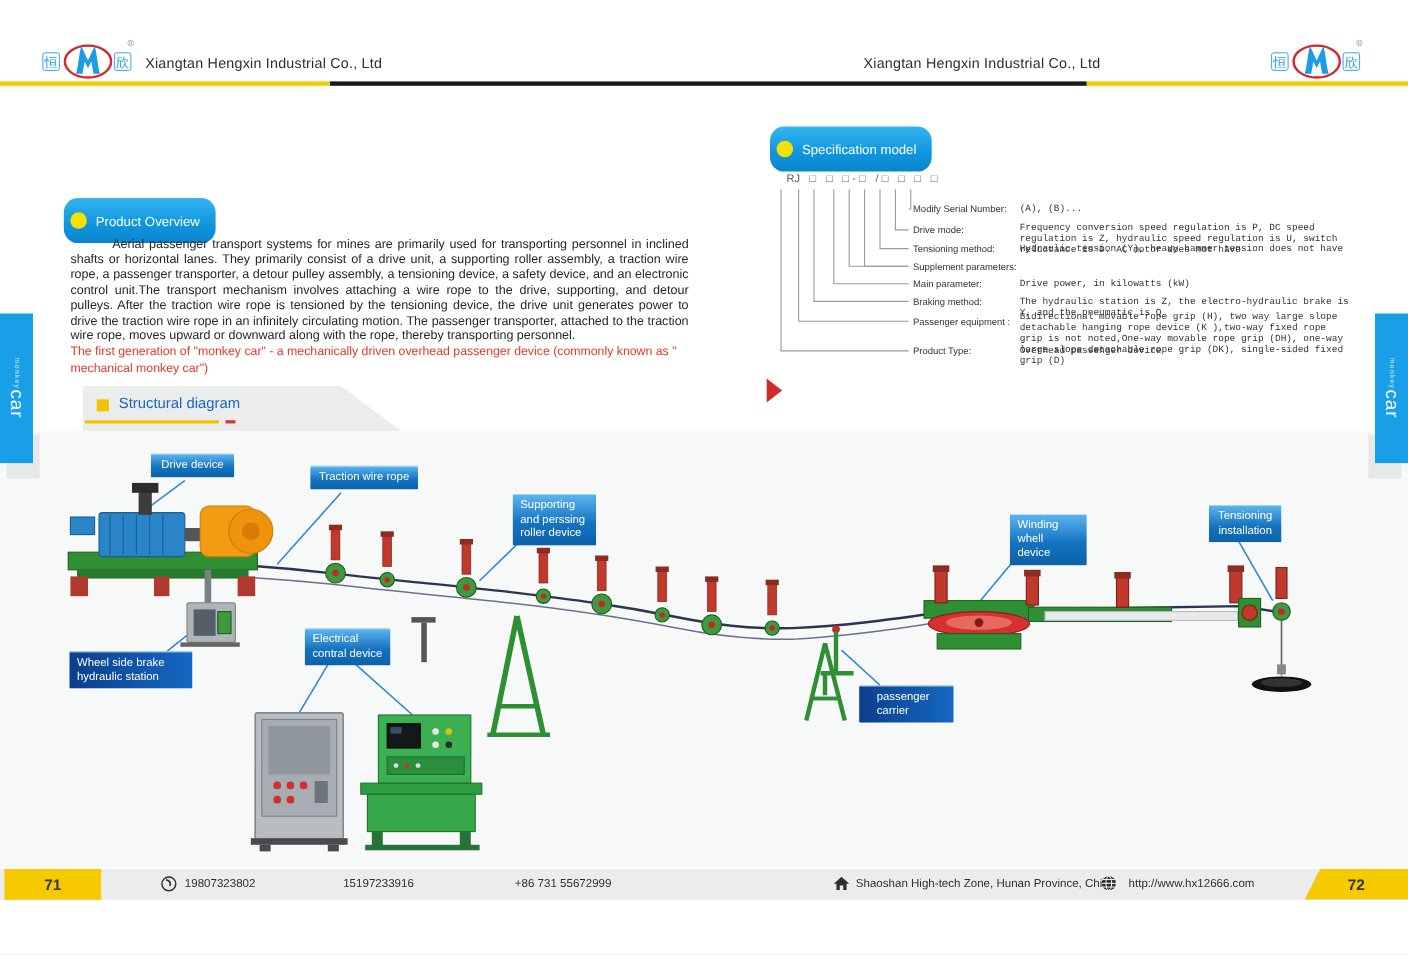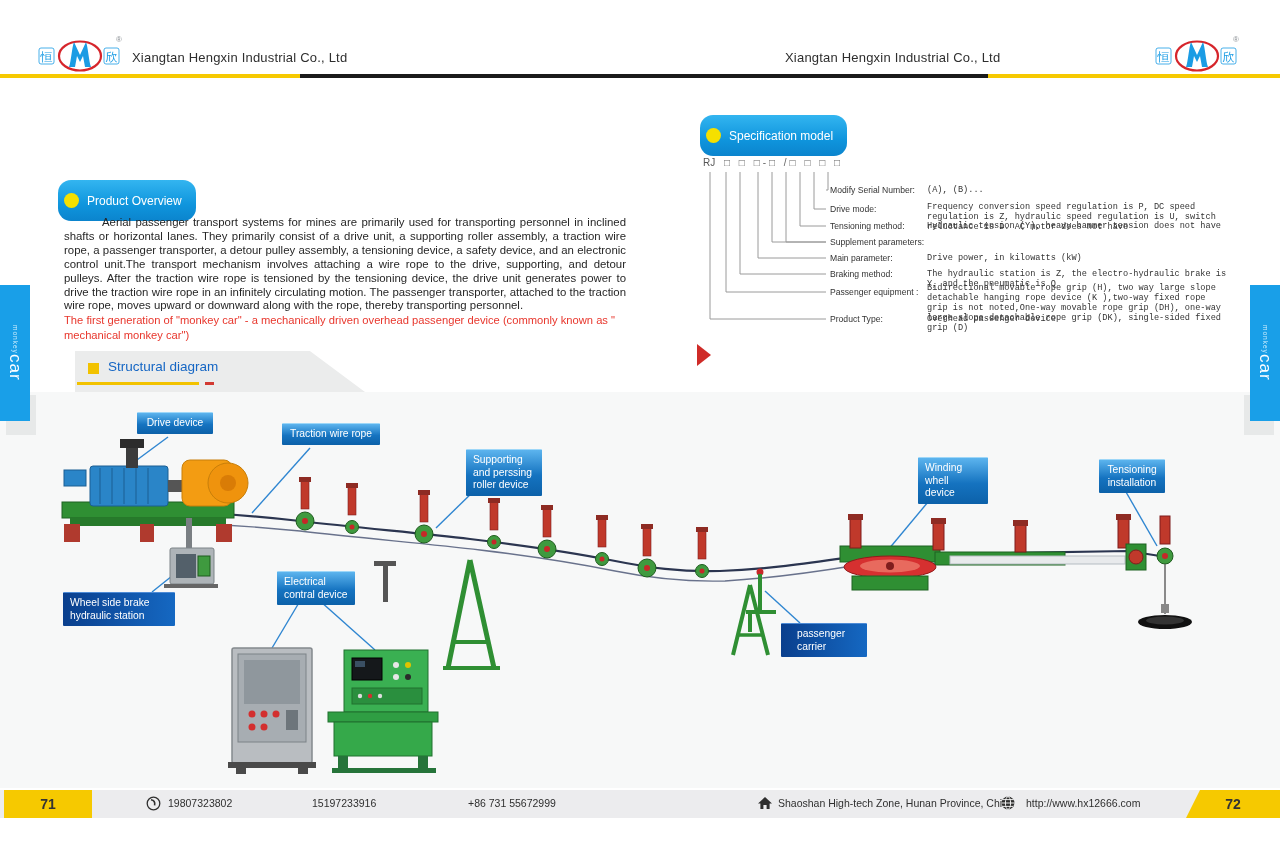--- a/index.html
+++ b/index.html
@@ -40,21 +40,21 @@
 
   
   .side-tab{position:absolute;top:285px;width:30px;height:136px;background:#199fe8;
             display:flex;align-items:center;justify-content:center;}
   .side-tab .vtext{writing-mode:vertical-rl;color:#fff;display:flex;align-items:center;}
   .side-tab .vsmall{font-size:6.5px;color:#cfeefd;letter-spacing:1px;}
   .side-tab .vbig{font-size:17px;letter-spacing:1px;}
   .tab-shadow{position:absolute;width:30px;height:40px;background:#e7e9e9;}
 
   
-  .model-code{position:absolute;top:157px;font-size:10px;color:#555;}
+  .model-code{position:absolute;top:157px;font-size:10px;color:#555;margin-left:12px;}
   .spec-row-label{position:absolute;left:830px;width:97px;font-size:8.6px;color:#333;white-space:nowrap;}
   .spec-row-value{position:absolute;left:927px;width:302px;font-size:8.6px;line-height:10px;color:#333;font-family:Liberation Mono, monospace;}
 
   
   .example-box{position:absolute;left:708px;top:337px;width:514px;height:38px;background:#4c5a87;
                color:#f2f4fb;font-size:10.3px;line-height:14px;padding:4px 10px;box-sizing:border-box;}
   .example-arrow{position:absolute;left:697px;top:344px;width:0;height:0;
                  border-left:14px solid #cf2b28;border-top:11px solid transparent;border-bottom:11px solid transparent;}
 
   
@@ -350,21 +350,21 @@
       <rect x="334" y="722" width="98" height="34" fill="#35a94a" stroke="#20702f"></rect>
       <rect x="338" y="756" width="10" height="14" fill="#26743a"></rect>
         <rect x="418" y="756" width="10" height="14" fill="#26743a"></rect>
       <rect x="332" y="768" width="104" height="5" fill="#26743a"></rect>
     </g>
   </svg>
 
   <div class="callout" style="left:137px;top:412px;width:76px;text-align:center">Drive device</div>
   <div class="callout" style="left:282px;top:423px;width:98px;text-align:center">Traction wire rope</div>
   <div class="callout" style="left:466px;top:449px;width:76px">Supporting and perssing roller device</div>
-  <div class="callout" style="left:918px;top:457px;width:70px">Winding whell device</div>
+  <div class="callout" style="left:918px;top:467px;width:70px">Winding whell device</div>
   <div class="callout" style="left:1099px;top:459px;width:66px;text-align:center">Tensioning installation</div>
   <div class="callout dark" style="left:63px;top:592px;width:112px">Wheel side brake hydraulic station</div>
   <div class="callout" style="left:277px;top:571px;width:78px">Electrical contral device</div>
   <div class="callout dark" style="left:781px;top:623px;width:86px;padding-left:16px">passenger carrier</div>
 
   <div class="footer-bar"></div>
   <div class="page-num left">71</div>
   <div class="page-num right">72</div>
 
   <svg class="abs" style="left:146px;top:796px" width="15" height="15" viewBox="0 0 15 15">

